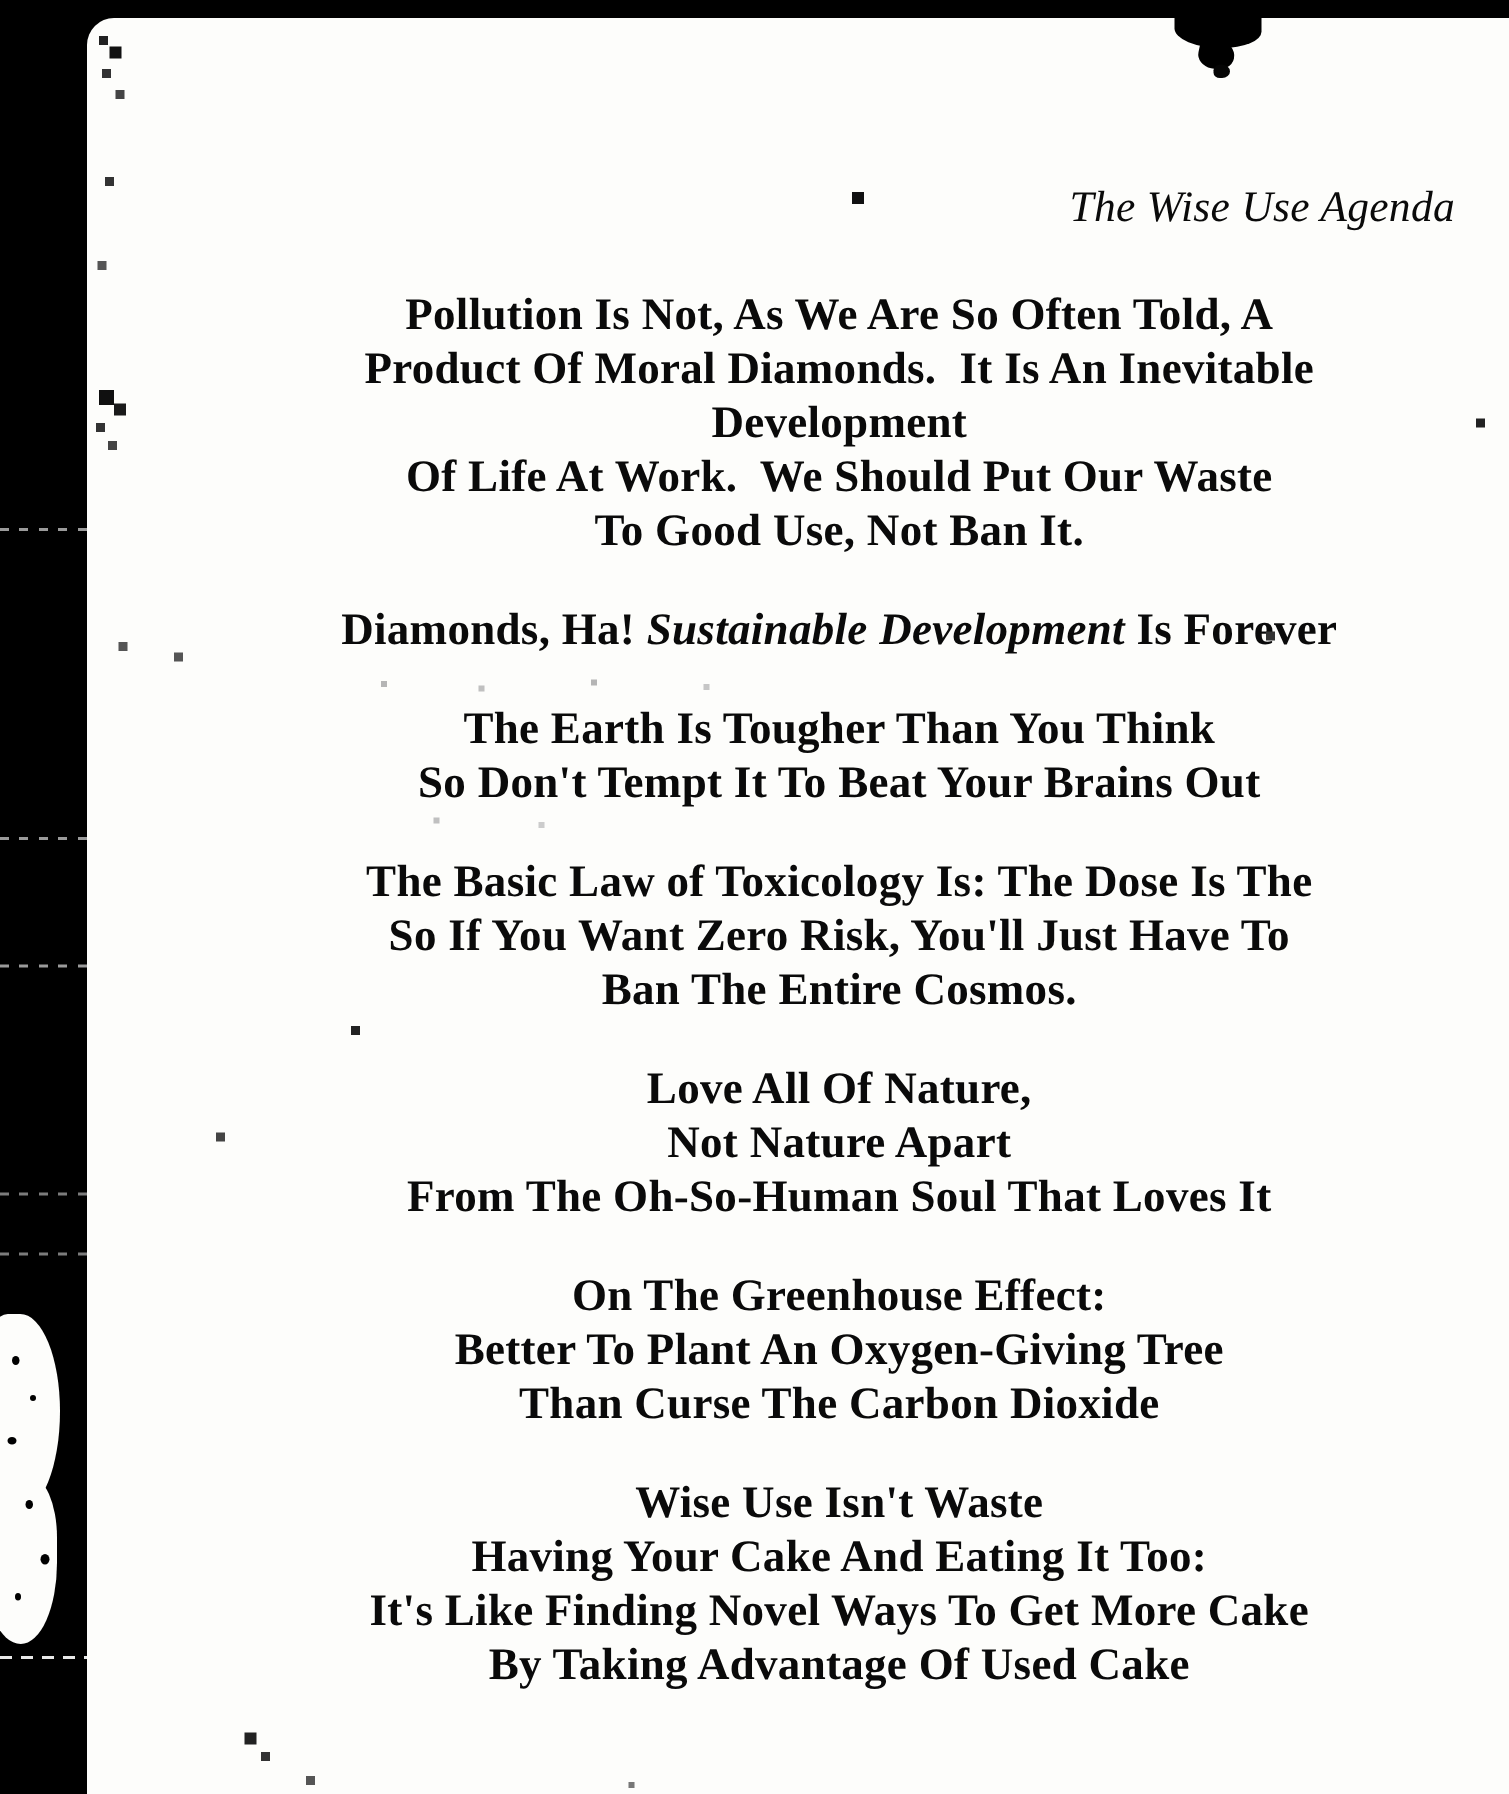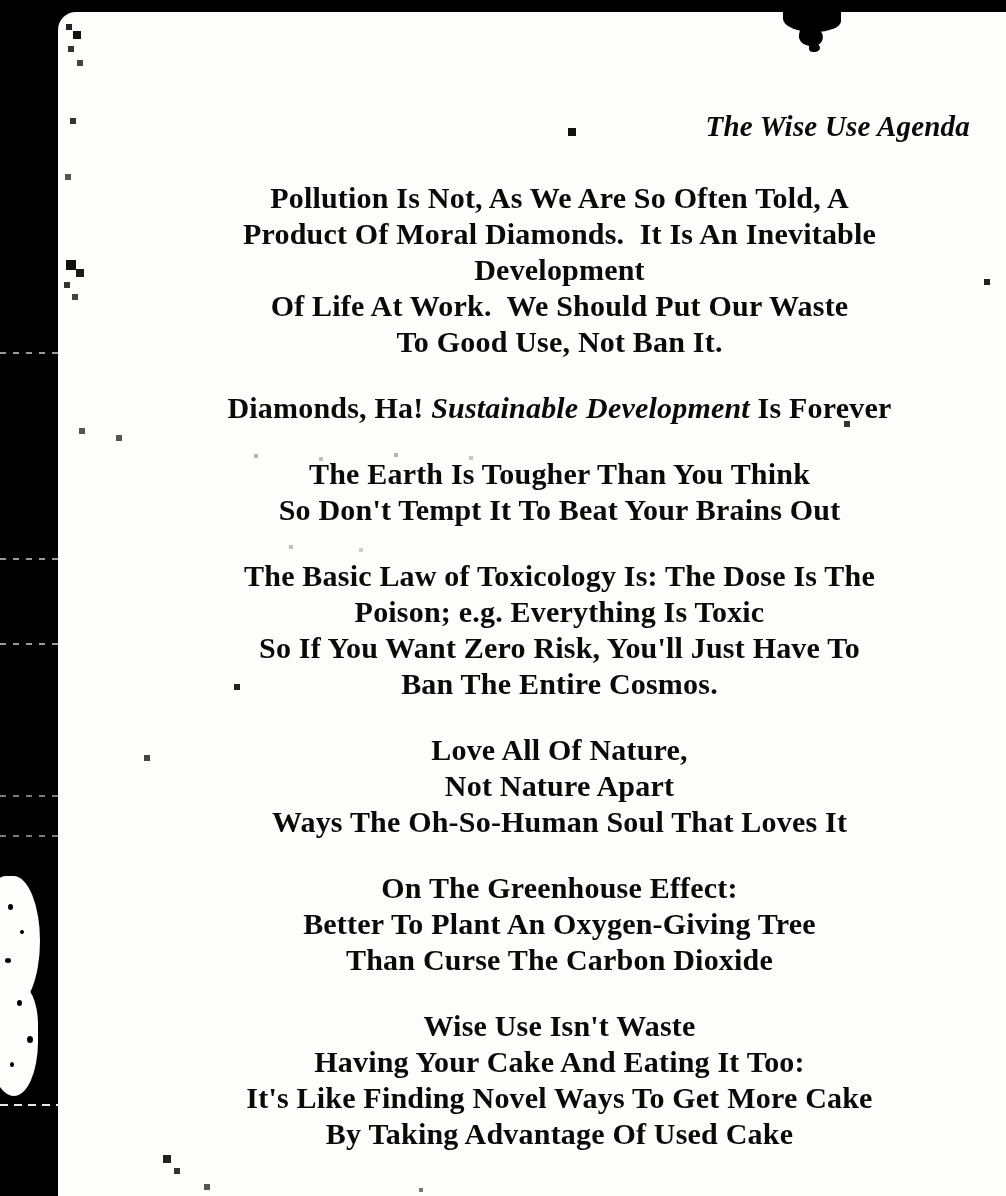--- a/index.html
+++ b/index.html
@@ -22,25 +22,26 @@
     position:absolute;
     left:55px; top:0;
     width:893px;
     padding-top:96px;
     color:#0a0a0a;
   }
   .running-header {
     text-align:right;
     padding-right:36px;
     font-style:italic;
-    font-weight:bold;
+    font-weight:normal;
     font-size:29px;
     line-height:36px;
     margin-bottom:36px;
     letter-spacing:0.2px;
+    margin-top:12px;
   }
   .quote {
     text-align:center;
     font-weight:bold;
     font-size:30px;
     margin-bottom:30px;
     letter-spacing:0.2px;
   }
   .quote .line {
     line-height:36px;
@@ -132,29 +133,28 @@
       <div class="line"><span>Diamonds, Ha! </span><i>Sustainable Development</i><span> Is Forever</span></div>
     </div>
 
     <div class="quote">
       <div class="line">The Earth Is Tougher Than You Think</div>
       <div class="line">So Don't Tempt It To Beat Your Brains Out</div>
     </div>
 
     <div class="quote">
       <div class="line">The Basic Law of Toxicology Is: The Dose Is The</div>
-      <div class="line">Poison; e.g. Everything Is Toxic</div>
       <div class="line">So If You Want Zero Risk, You'll Just Have To</div>
       <div class="line">Ban The Entire Cosmos.</div>
     </div>
 
     <div class="quote">
       <div class="line">Love All Of Nature,</div>
       <div class="line">Not Nature Apart</div>
-      <div class="line">Ways The Oh-So-Human Soul That Loves It</div>
+      <div class="line">From The Oh-So-Human Soul That Loves It</div>
     </div>
 
     <div class="quote">
       <div class="line">On The Greenhouse Effect:</div>
       <div class="line">Better To Plant An Oxygen-Giving Tree</div>
       <div class="line">Than Curse The Carbon Dioxide</div>
     </div>
 
     <div class="quote">
       <div class="line">Wise Use Isn't Waste</div>

